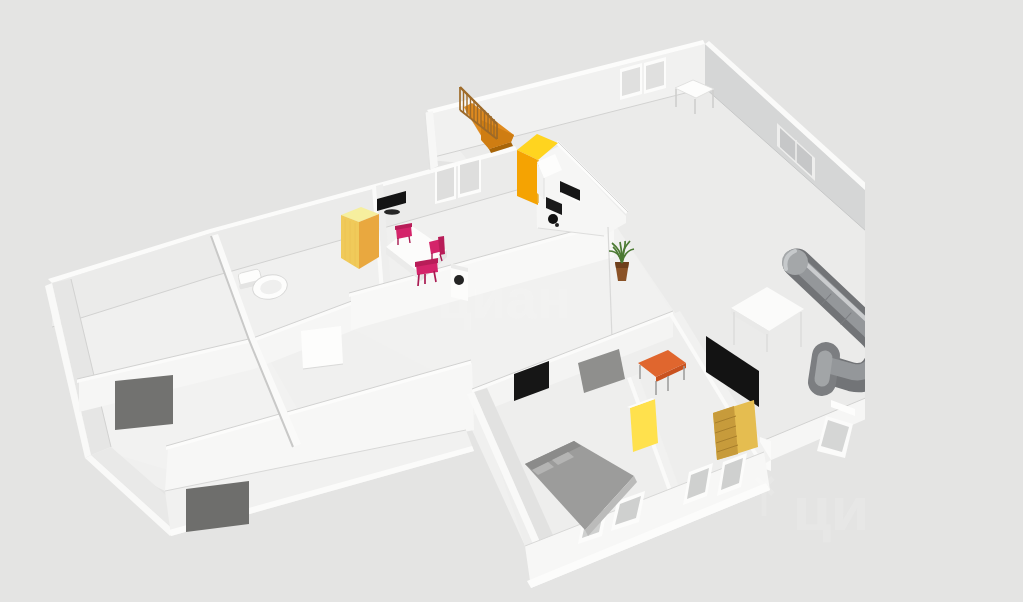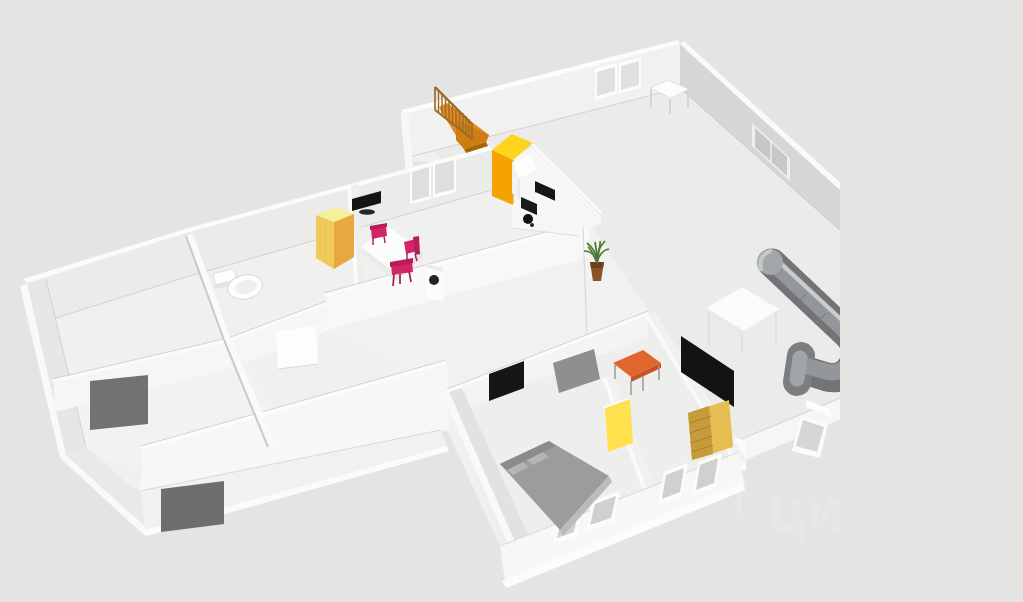--- a/index.html
+++ b/index.html
@@ -1,17 +1,17 @@
 <!DOCTYPE html>
 <html><head>
 <meta charset="utf-8">
 <title>3D floorplan</title>
 <style>
 html,body{margin:0;padding:0;background:#e4e4e3;}
-#scene{width:840px;height:602px;overflow:hidden;}
+#scene{width:840px;height:602px;overflow:hidden;margin-left:25px;}
 </style>
 </head>
 <body>
 
 <div id="scene">
 <svg width="1023" height="602" viewBox="0 0 1023 602">
 
 <rect x="0" y="0" width="1023" height="602" fill="#e4e4e3"></rect>
 
 <polygon points="27.0,283.0 448.0,164.0 404.0,160.0 401.0,112.0 680.0,44.0 997.0,333.0 737.0,441.0 740.0,452.0 500.0,546.0 447.0,430.0 140.0,491.0 66.0,455.0" fill="#f0f0ef"></polygon>

